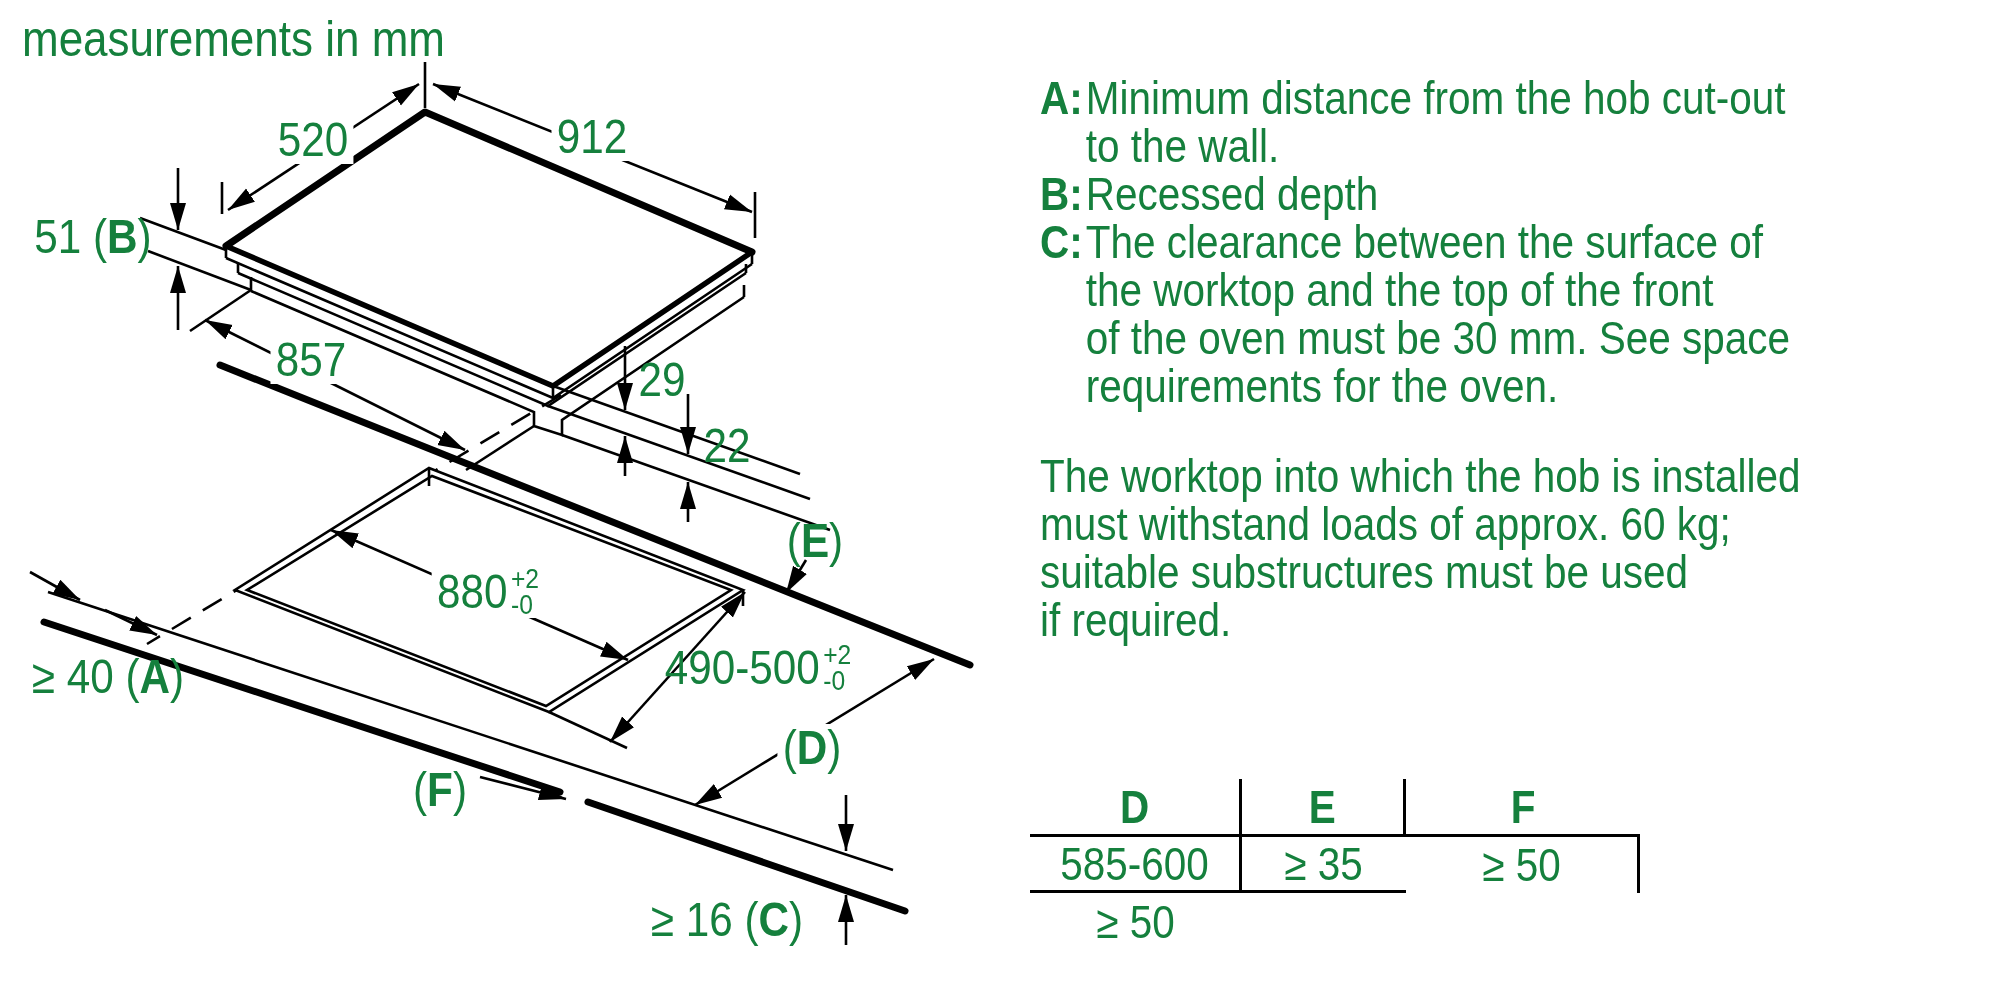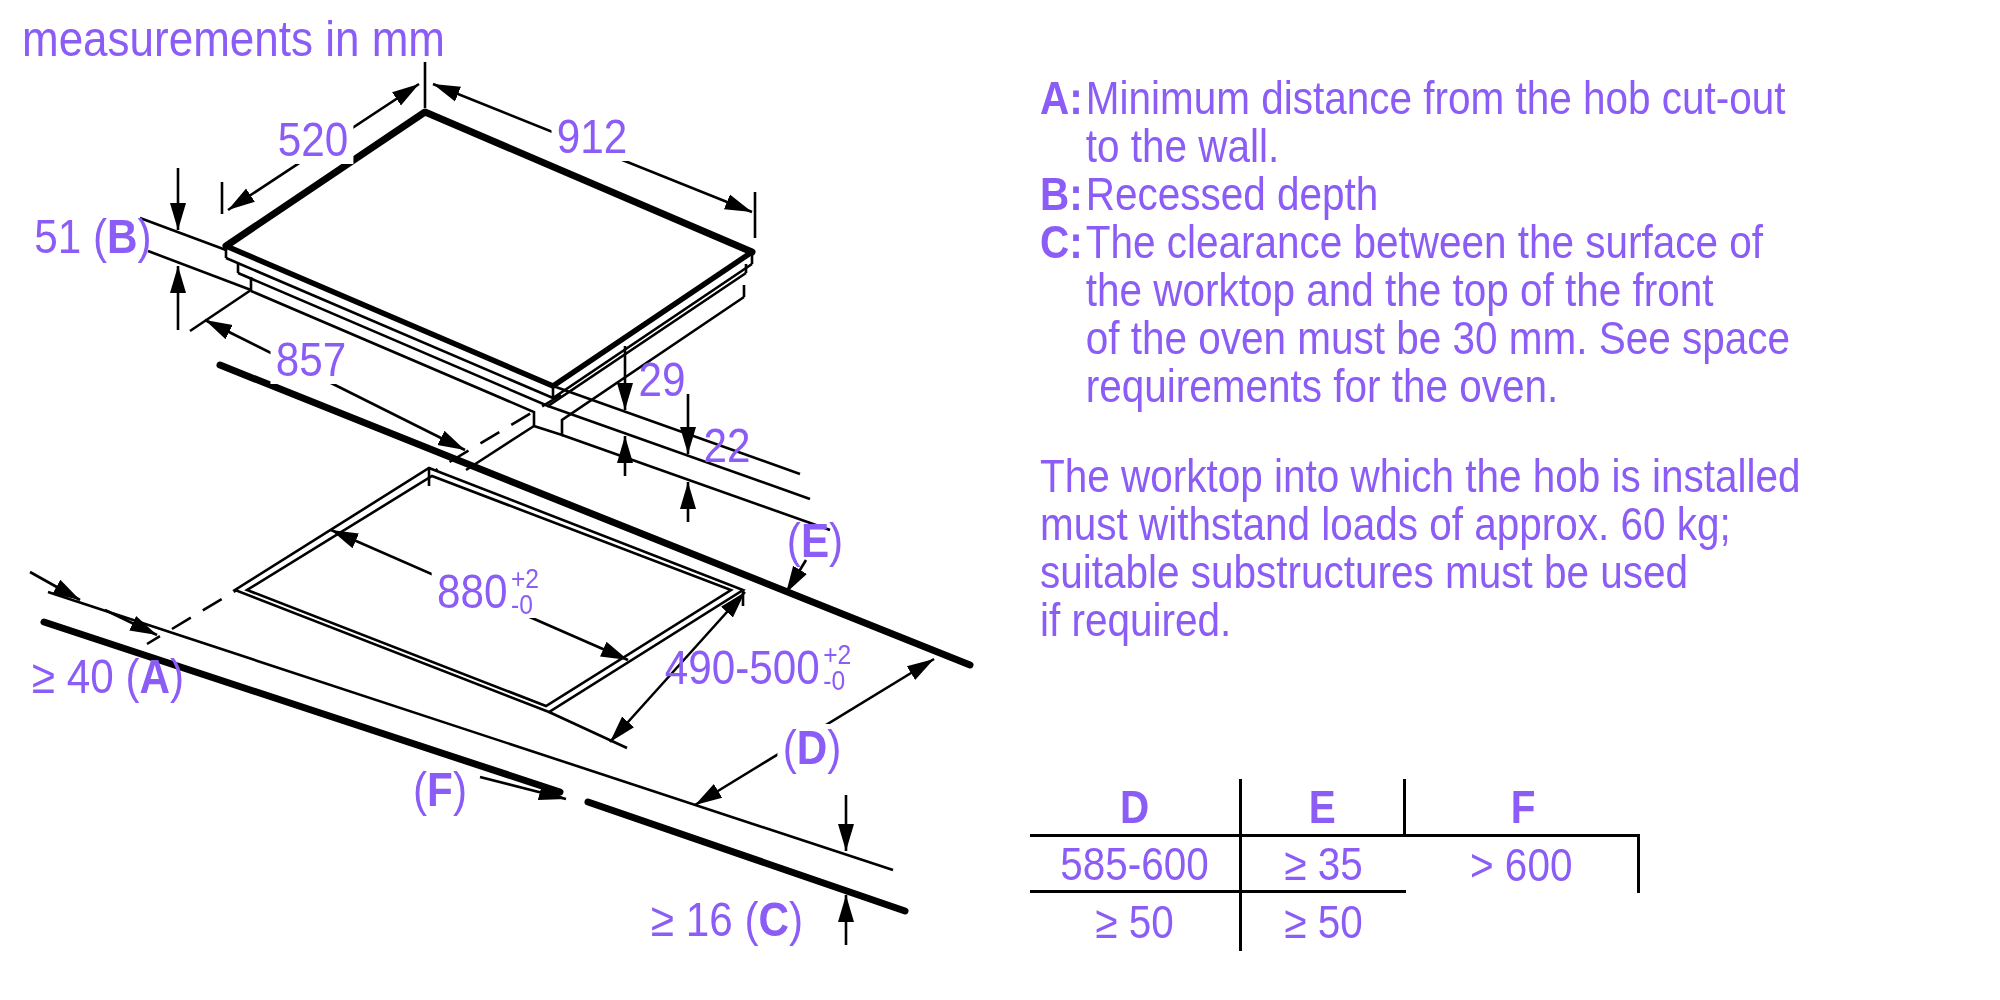--- a/index.html
+++ b/index.html
@@ -1,18 +1,18 @@
 <!DOCTYPE html>
 <html><head>
 <meta charset="utf-8">
 <style>
   html,body{margin:0;padding:0;background:#fff;}
   #canvas{
     position:relative;width:2000px;height:1000px;background:#ffffff;
-    font-family:"Liberation Sans","DejaVu Sans",sans-serif;color:#8b5cf6;
+    font-family:"Liberation Sans","DejaVu Sans",sans-serif;color:#15803d;
     overflow:hidden;
   }
   #diagram-svg{position:absolute;left:0;top:0;}
   .lbl{
     position:absolute;font-size:48px;white-space:nowrap;
     transform:translate(-50%,-50%) scaleX(0.88);
     line-height:1;display:flex;align-items:center;
   }
   .lbl.bg{background:#fff;padding:0 6px;}
   .lbl .bold-letter{font-weight:bold;}
@@ -263,23 +263,20 @@
       </div>
 
     <div class="cell v1 hline">
         <span>585-600</span>
       </div>
     <div class="cell hline">
         <span>≥ 35</span>
       </div>
 
     <div class="cell v1">
-        <span>&gt; 600</span>
-      </div>
-    <div class="cell v1">
         <span>≥ 50</span>
       </div>
     <div class="cell">
         <span>≥ 50</span>
       </div>
   </div>
 
 </div>
 
 </body></html>

